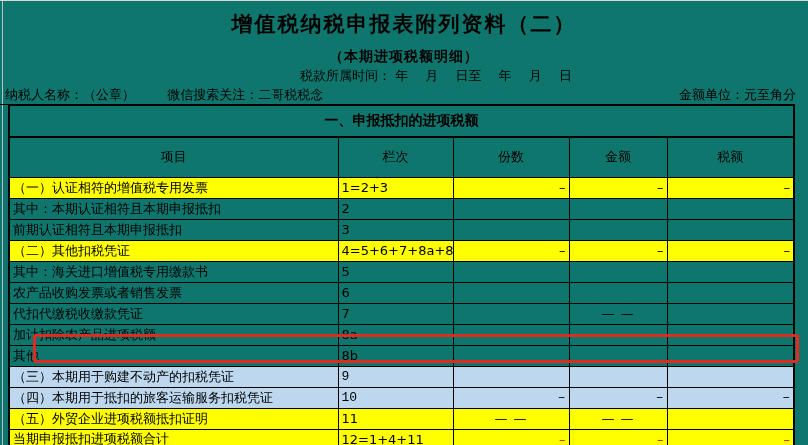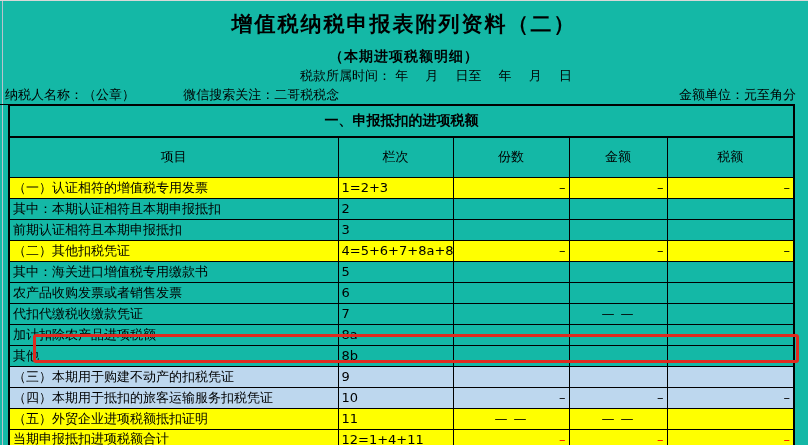--- a/index.html
+++ b/index.html
@@ -1,21 +1,21 @@
 <!DOCTYPE html>
 <html><head>
 <meta charset="utf-8">
 <style>
   * { margin: 0; padding: 0; box-sizing: border-box; }
   html,body { background:#fff; }
   body { font-family: "DejaVu Sans", "Liberation Sans", sans-serif; color:#000; }
   .page {
     position: relative;
     width: 808px; height: 445px;
-    background: #14b8a6;
+    background: #0f766e;
     overflow: hidden;
     border-top: 1px solid #d8d8d8;
   }
   .left-edge {
     position:absolute; left:2px; top:0; width:1px; height:445px;
     background:#b9c2cc;
   }
   .page-title {
     position:absolute; top:9px; left:0; width:100%;
     text-align:center; font-size:21px; font-weight:bold;
@@ -29,21 +29,21 @@
   }
   .period-line {
     position:absolute; top:66px; left:0; width:100%;
     text-align:center; font-size:13px;margin-left:32px;
   }
   .info-row {
     position:absolute; top:85px; left:0; width:100%;
     font-size:13px;
   }
   .info-left { position:absolute; left:5px; top:0; white-space:nowrap; }
-  .info-left .wechat { margin-left:44px; }
+  .info-left .wechat { margin-left:28px; }
   .info-right { position:absolute; right:12px; top:0; white-space:nowrap; }
   .pre-table-line { position:absolute; left:0; top:103px; width:8px; height:1px; background:#000; }
 
   table.form {
     position:absolute; left:8px; top:103px;
     width:785px;
     border-collapse:collapse;
     table-layout:fixed;
     font-size:13px;
   }
@@ -66,21 +66,21 @@
   col.c-amount { width:98px;  }
   col.c-tax    { width:127px; }
 
   td.item { padding-left:4px; }
   td.indent1 { padding-left:45px; }
   td.indent2 { padding-left:82px; }
   td.lane { padding-left:3px; }
   td.val-right { text-align:right; padding-right:10px; }
   td.val-center { text-align:center; letter-spacing:1px; }
   tr.bg-yellow td { background:#FFFF00; }
-  tr.bg-blue td   { background:#BDD7EE; }
+  tr.bg-blue td   { background:#BDD7EE;font-family:Liberation Mono, monospace; }
   td.red-dash { color:#FF0000; }
   table.form { border:2px solid #000; }
 
   .highlight-box {
     position:absolute;
     left:33px; top:333px;
     width:766px; height:29px;
     border:3px solid #E02B20;
     border-radius:3px;
     pointer-events:none;

